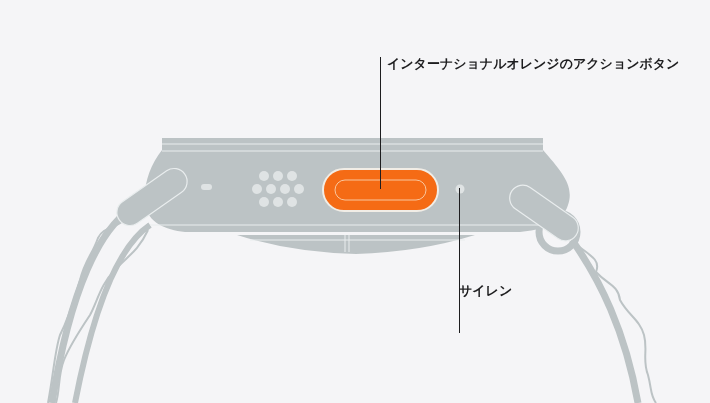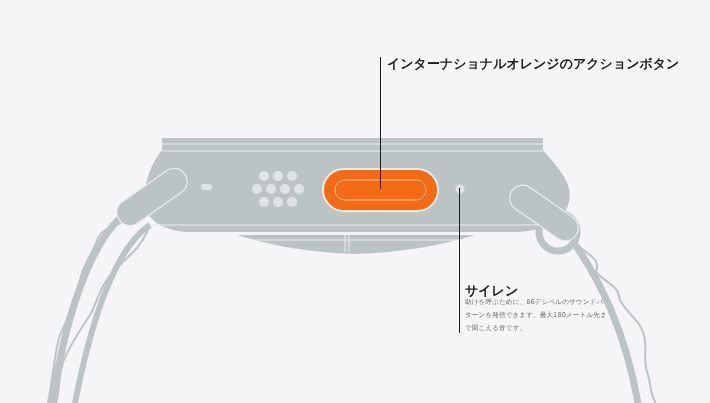--- a/index.html
+++ b/index.html
@@ -17,21 +17,21 @@
     white-space: nowrap;
   }
   .callout .body {
     font-size: 6.6px; line-height: 13px; letter-spacing: 0.1px;
   }
   #callout-action { left: 380px; top: 57px; }
   #callout-action .line { height: 132px; }
   #callout-action .text { position: absolute; left: 7px; top: 1px; width: 192px; }
   #callout-siren { left: 459px; top: 188px; }
   #callout-siren .line { height: 145px; }
-  #callout-siren .text { position: absolute; left: 6px; top: 97px; width: 142px; }
+  #callout-siren .text { position: absolute; left: 0; top: 97px; width: 142px; }
 </style>
 </head>
 <body>
 
 <svg id="illustration" viewBox="0 0 710 403" xmlns="http://www.w3.org/2000/svg">
 
   <g fill="none" stroke="#bcc3c5">
     <path d="M137 205 C 100 225, 70 290, 52 403" stroke-width="7"></path>
     <path d="M150 225 C 120 245, 95 300, 75 403" stroke-width="6"></path>
     <path d="M130 215 C 118 230, 104 225, 98 238 C 92 255, 85 260, 80 280 C 74 300, 70 315, 60 335 C 55 350, 54 370, 48 403" stroke-width="2"></path>
@@ -89,15 +89,14 @@
   <div class="line"></div>
   <div class="text">
     <div class="title">インターナショナルオレンジのアクションボタン</div>
   </div>
 </div>
 
 <div id="callout-siren" class="callout">
   <div class="line"></div>
   <div class="text">
     <div class="title">サイレン</div>
-    <div class="body">助けを呼ぶために、86デシベルのサウンドパターンを発信できます。最大180メートル先まで聞こえる音です。</div>
   </div>
 </div>
 
 </body></html>

